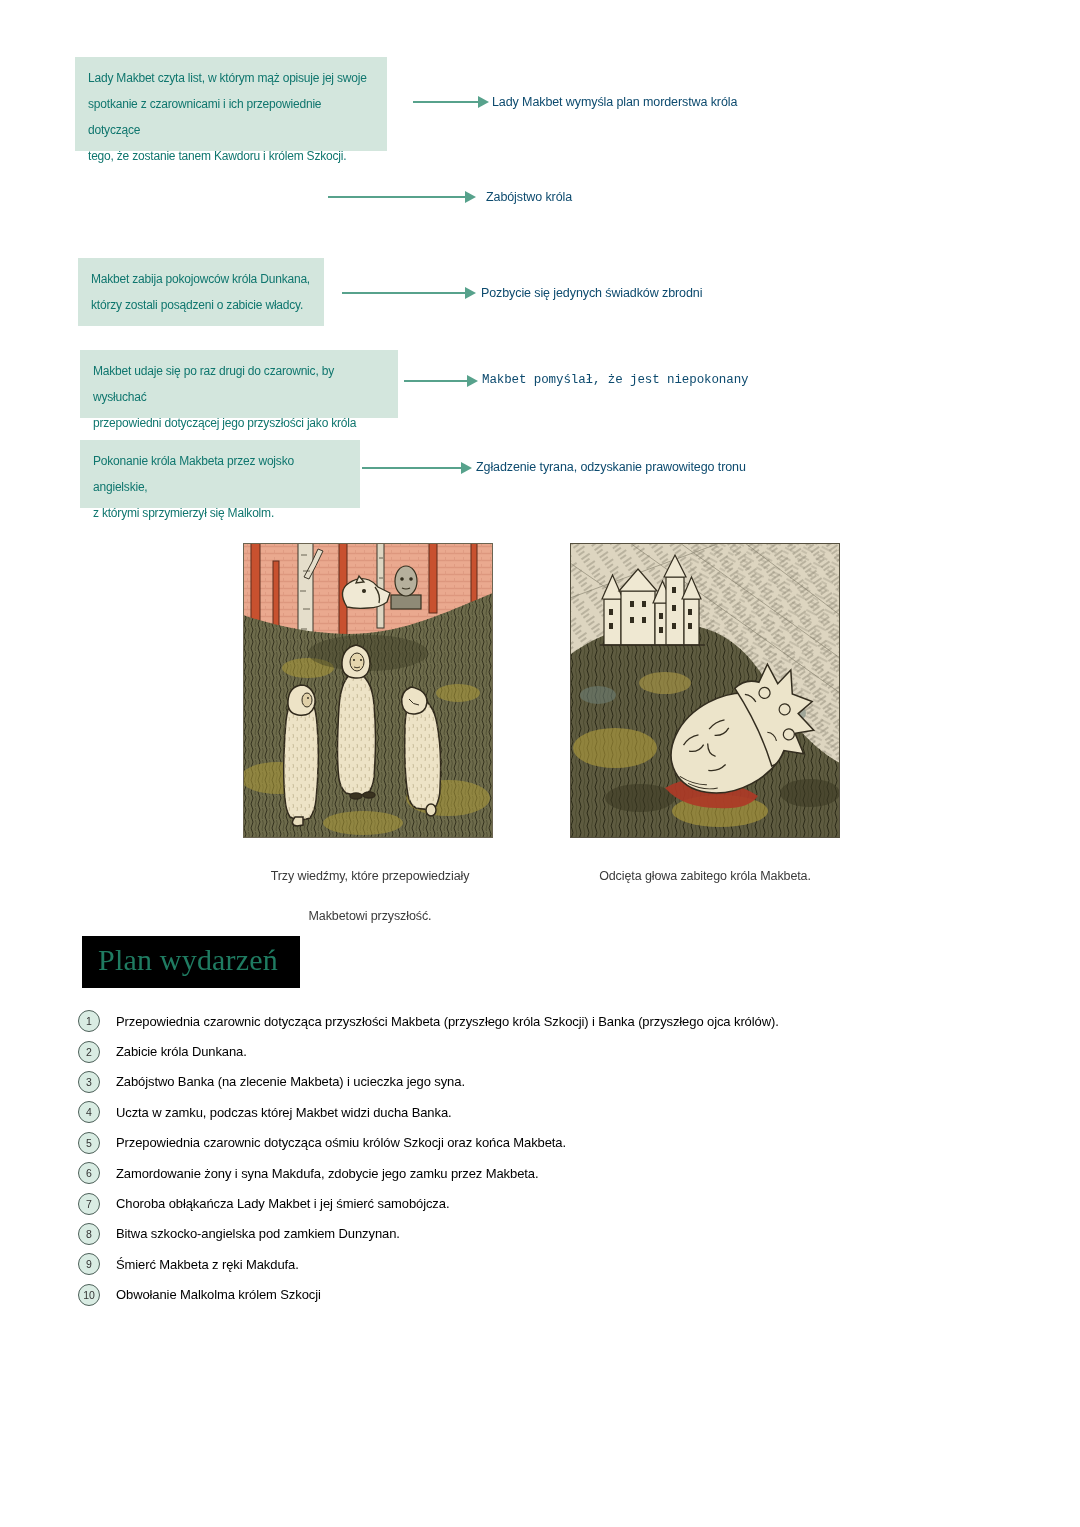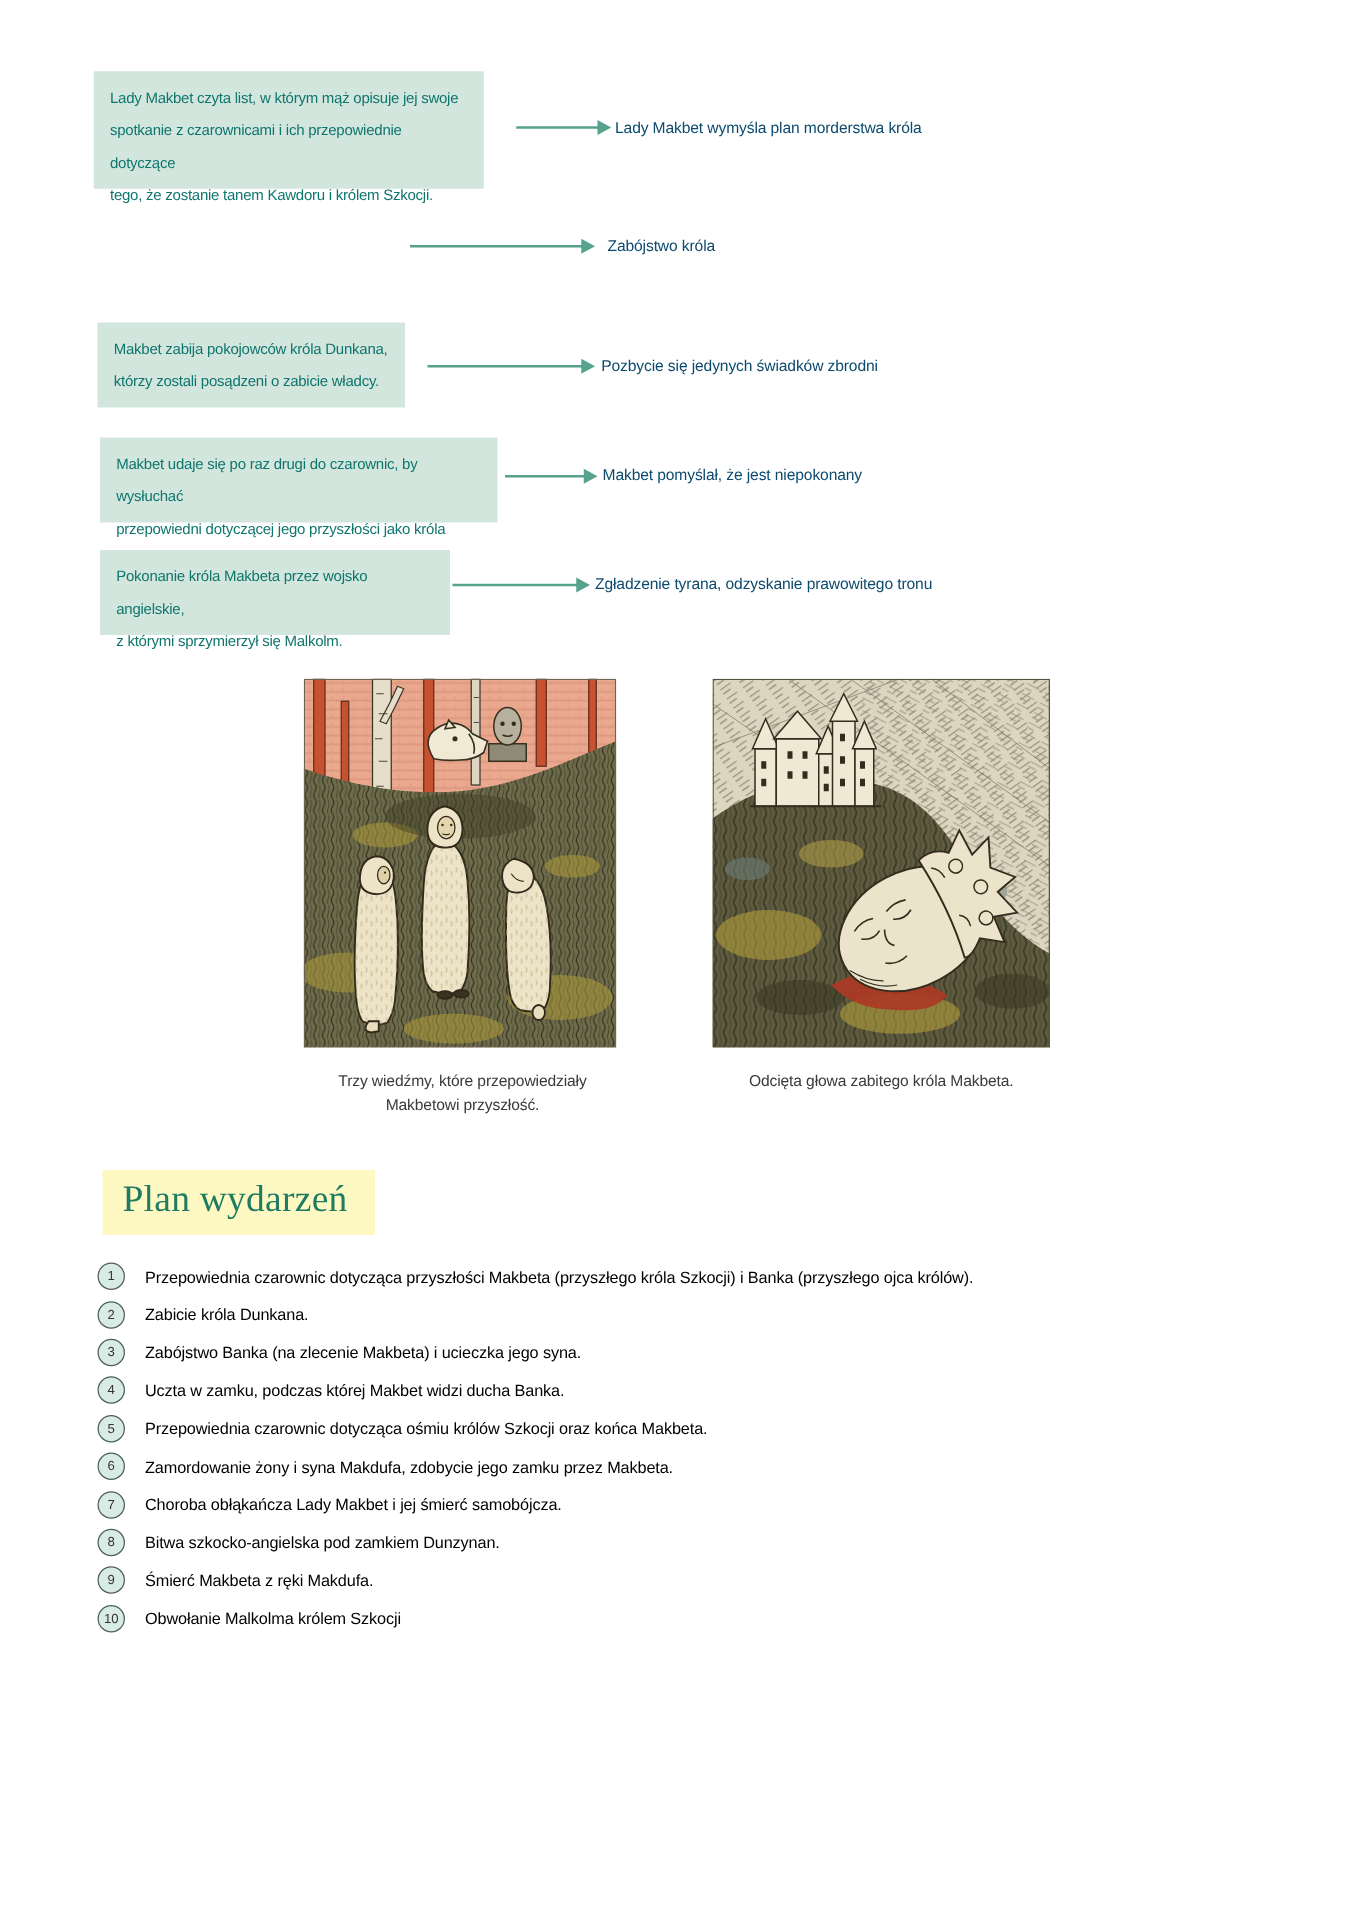--- a/index.html
+++ b/index.html
@@ -22,35 +22,35 @@
   .a1{left:413px;top:101px;width:66px;}
   .a2{left:328px;top:196px;width:138px;}
   .a3{left:342px;top:292px;width:124px;}
   .a4{left:404px;top:380px;width:64px;}
   .a5{left:362px;top:467px;width:100px;}
 
   .flow-label{position:absolute;font-size:12.5px;color:#0c4a6e;white-space:nowrap;letter-spacing:-0.1px;}
   .l1{left:492px;top:95px;}
   .l2{left:486px;top:190px;}
   .l3{left:481px;top:286px;}
-  .l4{left:482px;top:373px;}
+  .l4{left:482px;top:373px;font-family:Liberation Mono, monospace;}
   .l5{left:476px;top:460px;}
 
   
   .figure{position:absolute;}
   .fig1{left:243px;top:543px;width:250px;height:295px;}
   .fig2{left:570px;top:543px;width:270px;height:295px;}
   .figure svg{display:block;width:100%;height:100%;}
   .fig-caption{position:absolute;font-size:12.5px;color:#3a3a3a;text-align:center;
-               white-space:pre-line;line-height:19px;letter-spacing:-0.1px;}
+               white-space:pre-line;line-height:40px;letter-spacing:-0.1px;}
   .cap1{left:205px;top:856px;width:330px;}
   .cap2{left:545px;top:856px;width:320px;}
 
   
-  .plan-title-box{position:absolute;left:82px;top:936px;background:#fef9c3;padding:7px 22px 11px 16px;}
+  .plan-title-box{position:absolute;left:82px;top:936px;background:#000000;padding:7px 22px 11px 16px;}
   .plan-title{font-family:"Liberation Serif",serif;font-size:30px;color:#1f7b61;
               margin:0;font-weight:500;letter-spacing:0.2px;}
   .plan-list{position:absolute;left:78px;top:1006px;width:970px;list-style:none;margin:0;padding:0;}
   .plan-item{display:flex;align-items:center;gap:16px;height:30.4px;}
   .badge{flex:0 0 auto;width:20px;height:20px;border-radius:50%;background:#d9ece3;
          border:1.4px solid #4d6059;display:flex;align-items:center;justify-content:center;
          font-size:10.5px;color:#333;}
   .item-text{font-size:13px;color:#000000;letter-spacing:-0.1px;white-space:nowrap;}
 </style>
 </head>

